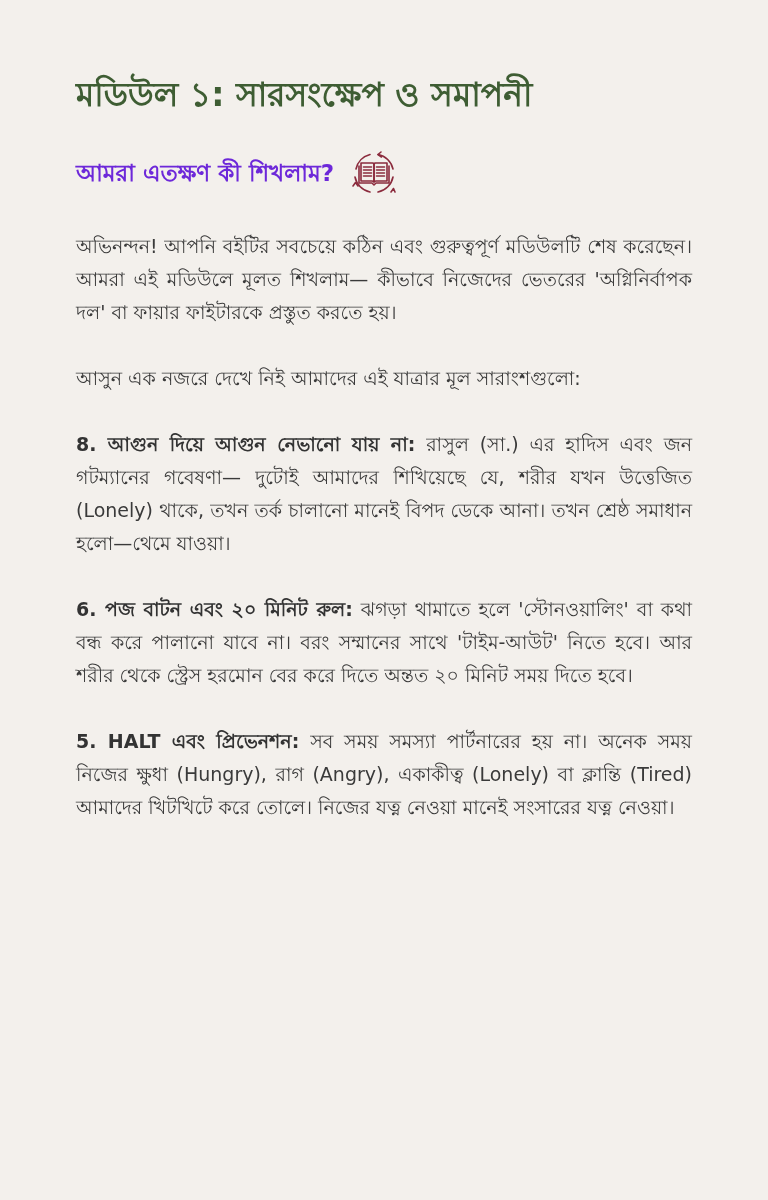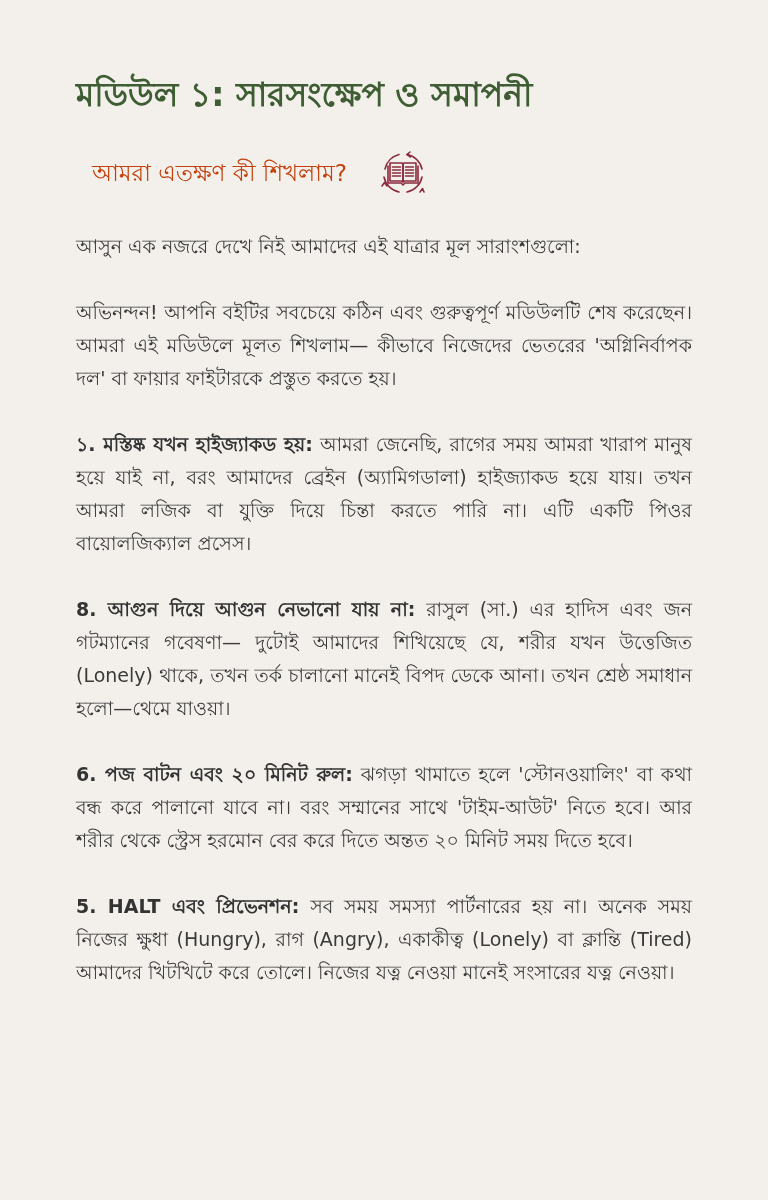--- a/index.html
+++ b/index.html
@@ -30,23 +30,23 @@
     white-space: nowrap;
   }
   .subtitle-row {
     display: flex;
     align-items: center;
     margin-top: 24px;
     height: 58px;
   }
   .subtitle {
     font-size: 23px;
-    font-weight: normal;
-    color: #c2410c;
-    margin: 16px;
+    font-weight: bold;
+    color: #6d28d9;
+    margin: 0;
     line-height: 40px;
     white-space: nowrap;
   }
   .book-icon {
     margin-left: 14px;
     width: 52px;
     height: 52px;
     flex: 0 0 auto;
   }
   .content {
@@ -96,26 +96,23 @@
         <line x1="15.5" y1="29" x2="23.5" y2="29"></line>
         <line x1="28.5" y1="20" x2="36.5" y2="20"></line>
         <line x1="28.5" y1="23" x2="36.5" y2="23"></line>
         <line x1="28.5" y1="26" x2="36.5" y2="26"></line>
         <line x1="28.5" y1="29" x2="36.5" y2="29"></line>
       </svg>
     </span>
   </div>
 
   <div class="content">
+    <p class="para">অভিনন্দন! আপনি বইটির সবচেয়ে কঠিন এবং গুরুত্বপূর্ণ মডিউলটি শেষ করেছেন। আমরা এই মডিউলে মূলত শিখলাম— কীভাবে নিজেদের ভেতরের 'অগ্নিনির্বাপক দল' বা ফায়ার ফাইটারকে প্রস্তুত করতে হয়।</p>
     <p class="para intro">আসুন এক নজরে দেখে নিই আমাদের এই যাত্রার মূল সারাংশগুলো:</p>
-    <p class="para">অভিনন্দন! আপনি বইটির সবচেয়ে কঠিন এবং গুরুত্বপূর্ণ মডিউলটি শেষ করেছেন। আমরা এই মডিউলে মূলত শিখলাম— কীভাবে নিজেদের ভেতরের 'অগ্নিনির্বাপক দল' বা ফায়ার ফাইটারকে প্রস্তুত করতে হয়।</p>
 
-    <p class="para">
-      <span class="lead">১. মস্তিষ্ক যখন হাইজ্যাকড হয়:</span><span> আমরা জেনেছি, রাগের সময় আমরা খারাপ মানুষ হয়ে যাই না, বরং আমাদের ব্রেইন (অ্যামিগডালা) হাইজ্যাকড হয়ে যায়। তখন আমরা লজিক বা যুক্তি দিয়ে চিন্তা করতে পারি না। এটি একটি পিওর বায়োলজিক্যাল প্রসেস।</span>
-    </p>
 
     <p class="para">
       <span class="lead">8. আগুন দিয়ে আগুন নেভানো যায় না:</span><span> রাসুল (সা.) এর হাদিস এবং জন গটম্যানের গবেষণা— দুটোই আমাদের শিখিয়েছে যে, শরীর যখন উত্তেজিত (Lonely) থাকে, তখন তর্ক চালানো মানেই বিপদ ডেকে আনা। তখন শ্রেষ্ঠ সমাধান হলো—থেমে যাওয়া।</span>
     </p>
 
     <p class="para">
       <span class="lead">6. পজ বাটন এবং ২০ মিনিট রুল:</span><span> ঝগড়া থামাতে হলে 'স্টোনওয়ালিং' বা কথা বন্ধ করে পালানো যাবে না। বরং সম্মানের সাথে 'টাইম-আউট' নিতে হবে। আর শরীর থেকে স্ট্রেস হরমোন বের করে দিতে অন্তত ২০ মিনিট সময় দিতে হবে।</span>
     </p>
 
     <p class="para">

